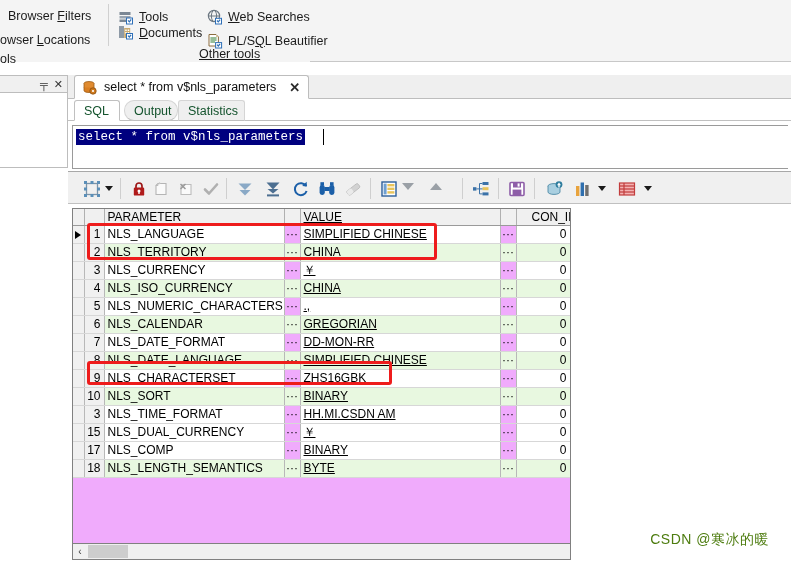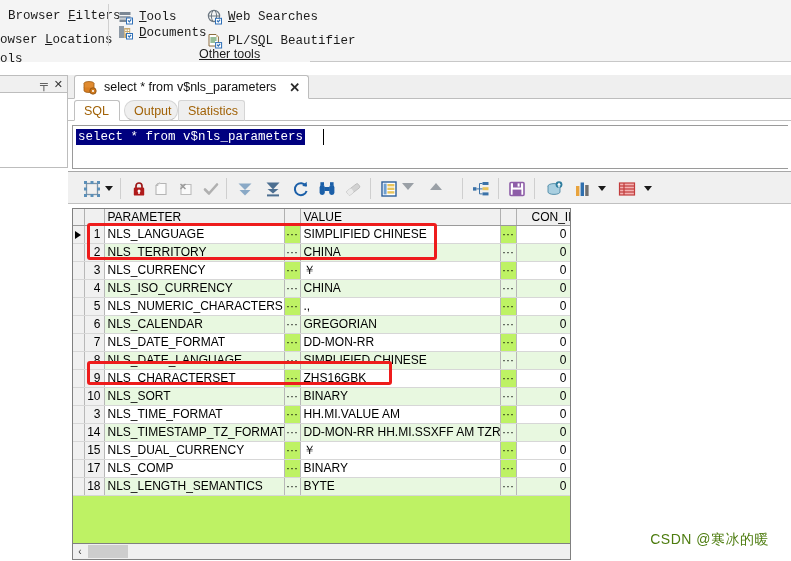--- a/index.html
+++ b/index.html
@@ -18,21 +18,21 @@
   .ribbon {
     position: absolute; left: 0; top: 0; width: 791px; height: 62px;
     background: #f4f4f4;
     border-bottom: 1px solid #c8c8c8;
   }
   .ribbon-inner { position: relative; width: 310px; height: 62px; background:#f4f4f4; }
   .rb-item {
     position: absolute; display: flex; align-items: center; gap: 5px;
     font-size: 12.5px; color: #1b1b1b; white-space: nowrap;
   }
-  .rb-item .lbl { line-height: 14px; font-family: Liberation Mono, monospace; }
+  .rb-item .lbl { line-height: 14px; }
   .rb-ico { width: 16px; height: 16px; position: relative; flex: 0 0 16px; }
   .rb-sep {
     position: absolute; top: 4px; width: 1px; height: 42px; background: #d0d0d0;
   }
   .rb-grouplabel {
     position: absolute; font-size: 12.5px; color: #1b1b1b; text-decoration: underline;
   }
   .ul { text-decoration: underline; }
 
   
@@ -66,21 +66,21 @@
   .doctab .x { font-size: 13px; color: #2b2b2b; font-weight: bold; margin-left: 6px; }
   .dbicon { width: 15px; height: 15px; position: relative; }
 
   
   .innertabs {
     position: absolute; left: 68px; top: 99px; width: 723px; height: 22px;
     background: #ffffff; border-bottom: 1px solid #c0c0c0;
   }
   .itab {
     position: absolute; top: 1px; height: 21px; padding: 8px 9px;
-    display: flex; align-items: center; font-size: 12.5px; color: #a16207;
+    display: flex; align-items: center; font-size: 12.5px; color: #14532d;
   }
   .itab.active { background: #ffffff; border: 1px solid #c0c0c0; border-bottom: 1px solid #ffffff;
     border-radius: 3px 3px 0 0; }
   .itab.inactive { background: #efefef; border: 1px solid #d5d5d5; border-bottom: 1px solid #c0c0c0;
     border-radius: 3px 3px 0 0; }
 
   
   .sqleditor {
     position: absolute; left: 72px; top: 125px; width: 716px; height: 44px;
     background: #ffffff; border: 1px solid #9a9a9a; border-right: none;
@@ -107,21 +107,21 @@
     border-top: 5px solid #1a1a1a;
   }
   .tb-caret.big {
     border-left: 6px solid transparent; border-right: 6px solid transparent;
     border-top: 7px solid #9aa0a6; top: 11px;
   }
 
   
   .gridwrap {
     position: absolute; left: 72px; top: 208px; width: 499px; height: 336px;
-    background: #bef264; border: 1px solid #808080;
+    background: #f0abfc; border: 1px solid #808080;
     overflow: hidden;
   }
   table.grid { border-collapse: collapse; table-layout: fixed; width: 497px; }
   table.grid th, table.grid td {
     font-size: 12px; color: #000;
     padding: 0; margin: 0;
     height: 17px; line-height: 17px;
     border-right: 1px solid #b8b8b8;
     border-bottom: 1px solid #d7d7d7;
     overflow: hidden; white-space: nowrap;
@@ -131,21 +131,21 @@
     border-bottom: 1px solid #9a9a9a;
     border-right: 1px solid #b0b0b0;
     font-weight: normal; text-align: left;
     height: 16px; line-height: 16px;
   }
   .c-arrow { width: 11px; background: #f0f0f0; }
   .c-num   { width: 20px; background: #f0f0f0; text-align: right; padding-right: 3px !important; }
   .c-param { width: 180px; padding-left: 3px !important; }
   .c-pdots { width: 16px; text-align: center; color: #707070; font-size: 10px;
              border-right: 1px solid #b8b8b8; }
-  .c-value { width: 200px; padding-left: 3px !important; }
+  .c-value { width: 200px; padding-left: 3px !important; text-decoration: underline; }
   .c-vdots { width: 16px; text-align: center; color: #707070; font-size: 10px; }
   .c-conid { width: 55px; text-align: right; padding-right: 4px !important; }
 
   tr.alt td.datacell { background: #e8f8e0; }
   tr.alt td.c-pdots, tr.alt td.c-vdots { background: #e8f8e0; }
   td.datacell { background: #ffffff; }
   .rowarrow {
     width: 0; height: 0; margin-left: 2px;
     border-top: 4px solid transparent; border-bottom: 4px solid transparent;
     border-left: 6px solid #000;
@@ -578,30 +578,21 @@
             <td class="c-pdots">···</td>
             <td class="c-value datacell">BINARY</td>
             <td class="c-vdots">···</td>
             <td class="c-conid datacell">0</td>
           </tr>
           <tr>
             <td class="c-arrow" style="background: rgb(240, 240, 240);"></td>
             <td class="c-num">3</td>
             <td class="c-param datacell">NLS_TIME_FORMAT</td>
             <td class="c-pdots">···</td>
-            <td class="c-value datacell">HH.MI.VALUE AM</td>
-            <td class="c-vdots">···</td>
-            <td class="c-conid datacell">0</td>
-          </tr>
-          <tr class="alt">
-            <td class="c-arrow" style="background: rgb(240, 240, 240);"></td>
-            <td class="c-num">14</td>
-            <td class="c-param datacell">NLS_TIMESTAMP_TZ_FORMAT</td>
-            <td class="c-pdots">···</td>
-            <td class="c-value datacell">DD-MON-RR HH.MI.SSXFF AM TZR</td>
+            <td class="c-value datacell">HH.MI.CSDN AM</td>
             <td class="c-vdots">···</td>
             <td class="c-conid datacell">0</td>
           </tr>
           <tr>
             <td class="c-arrow" style="background: rgb(240, 240, 240);"></td>
             <td class="c-num">15</td>
             <td class="c-param datacell">NLS_DUAL_CURRENCY</td>
             <td class="c-pdots">···</td>
             <td class="c-value datacell">￥</td>
             <td class="c-vdots">···</td>

